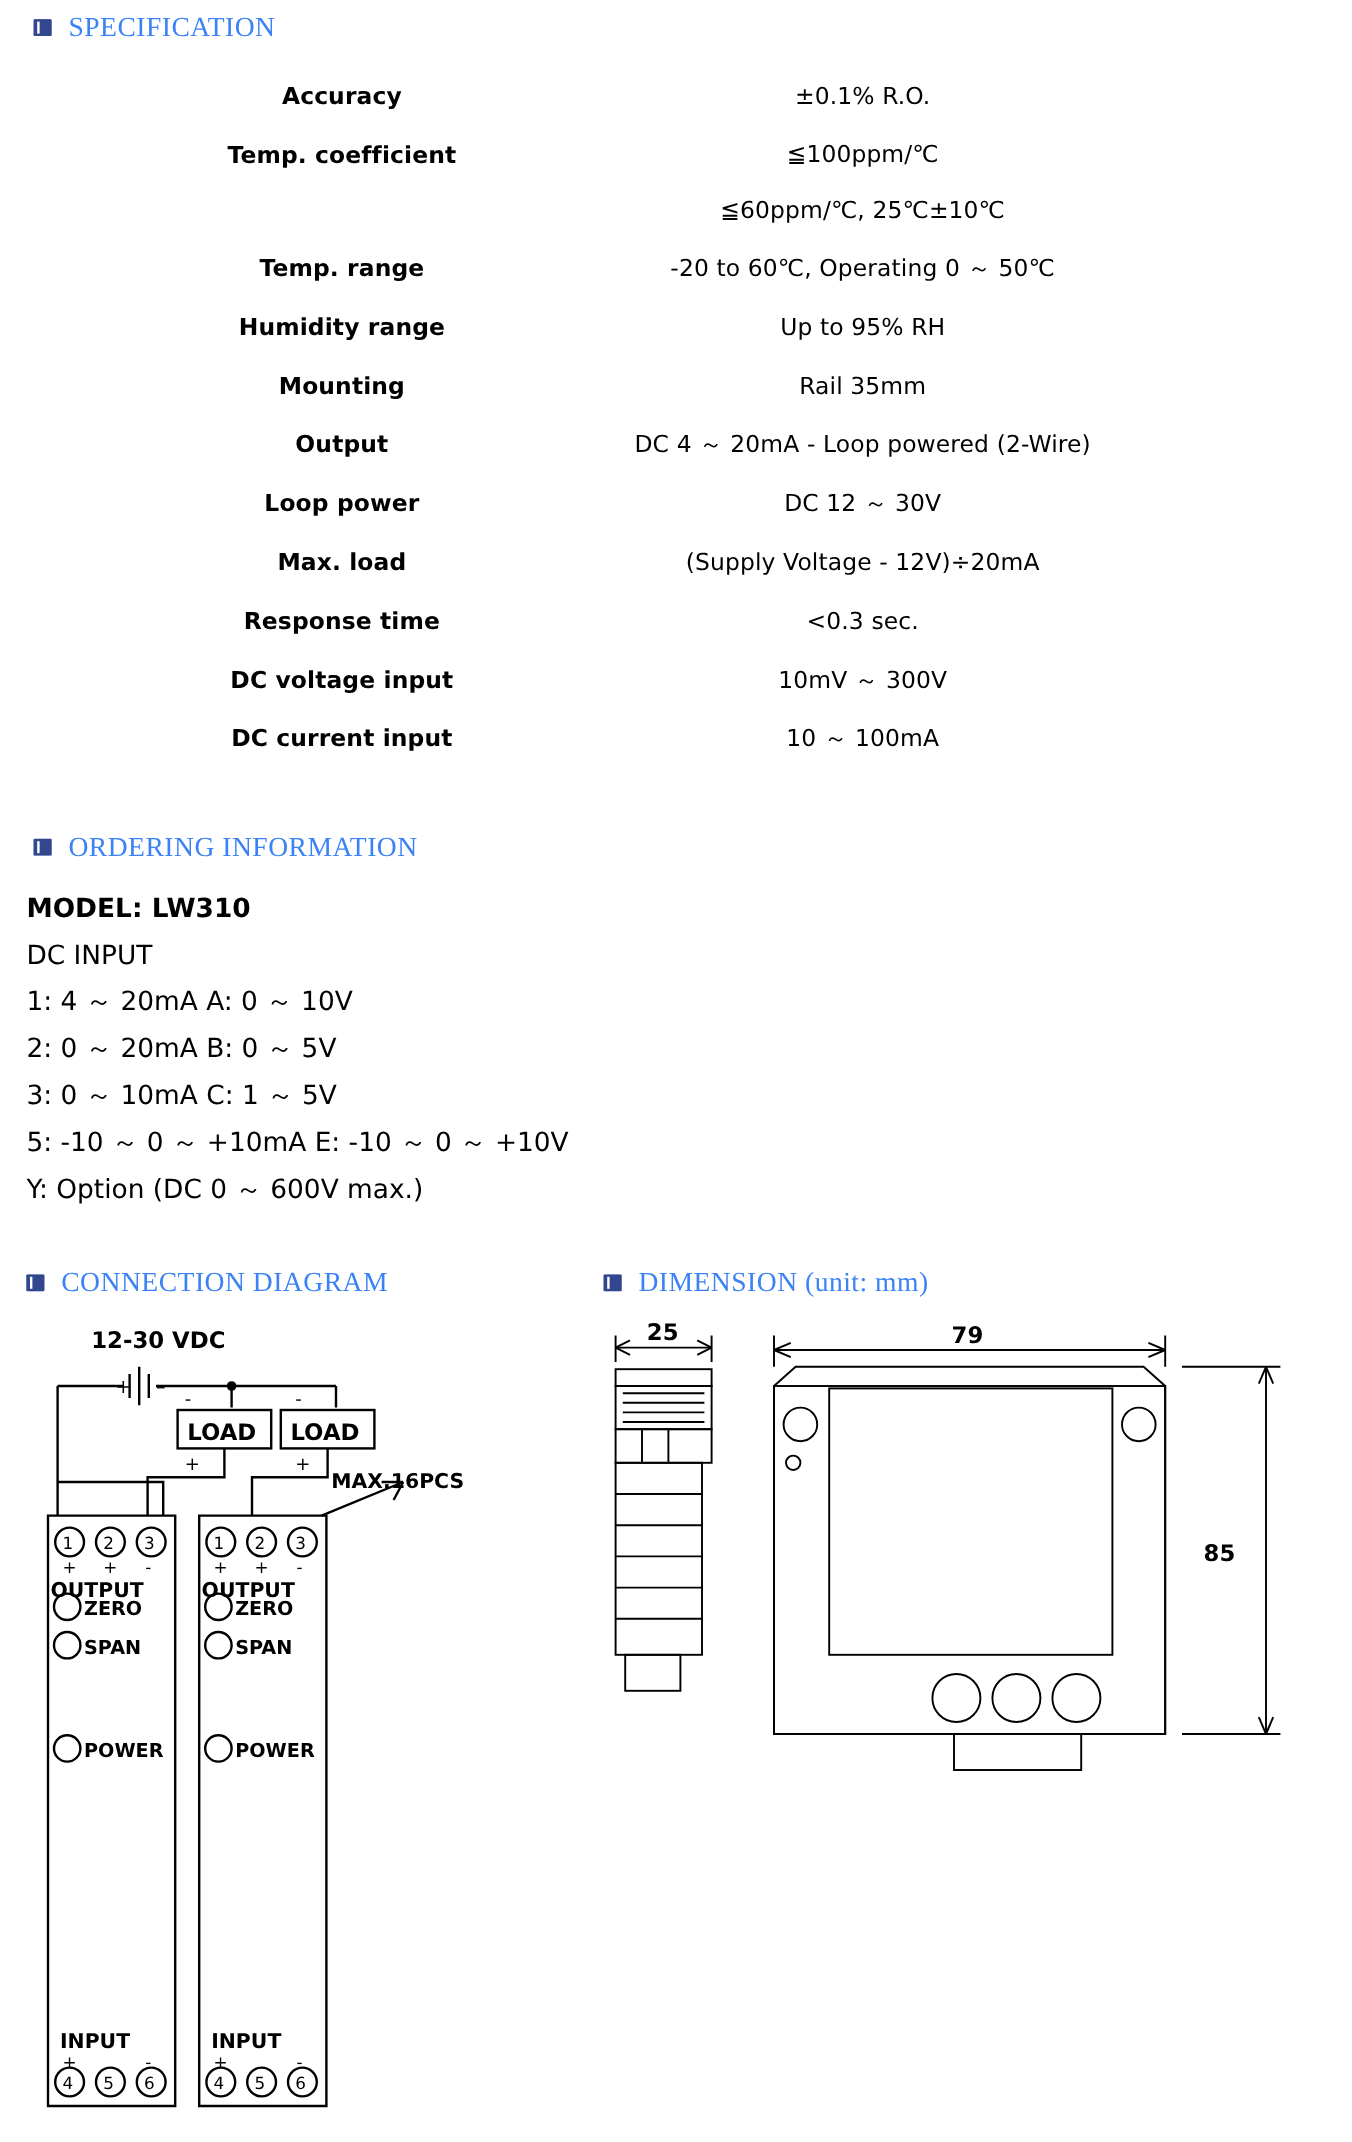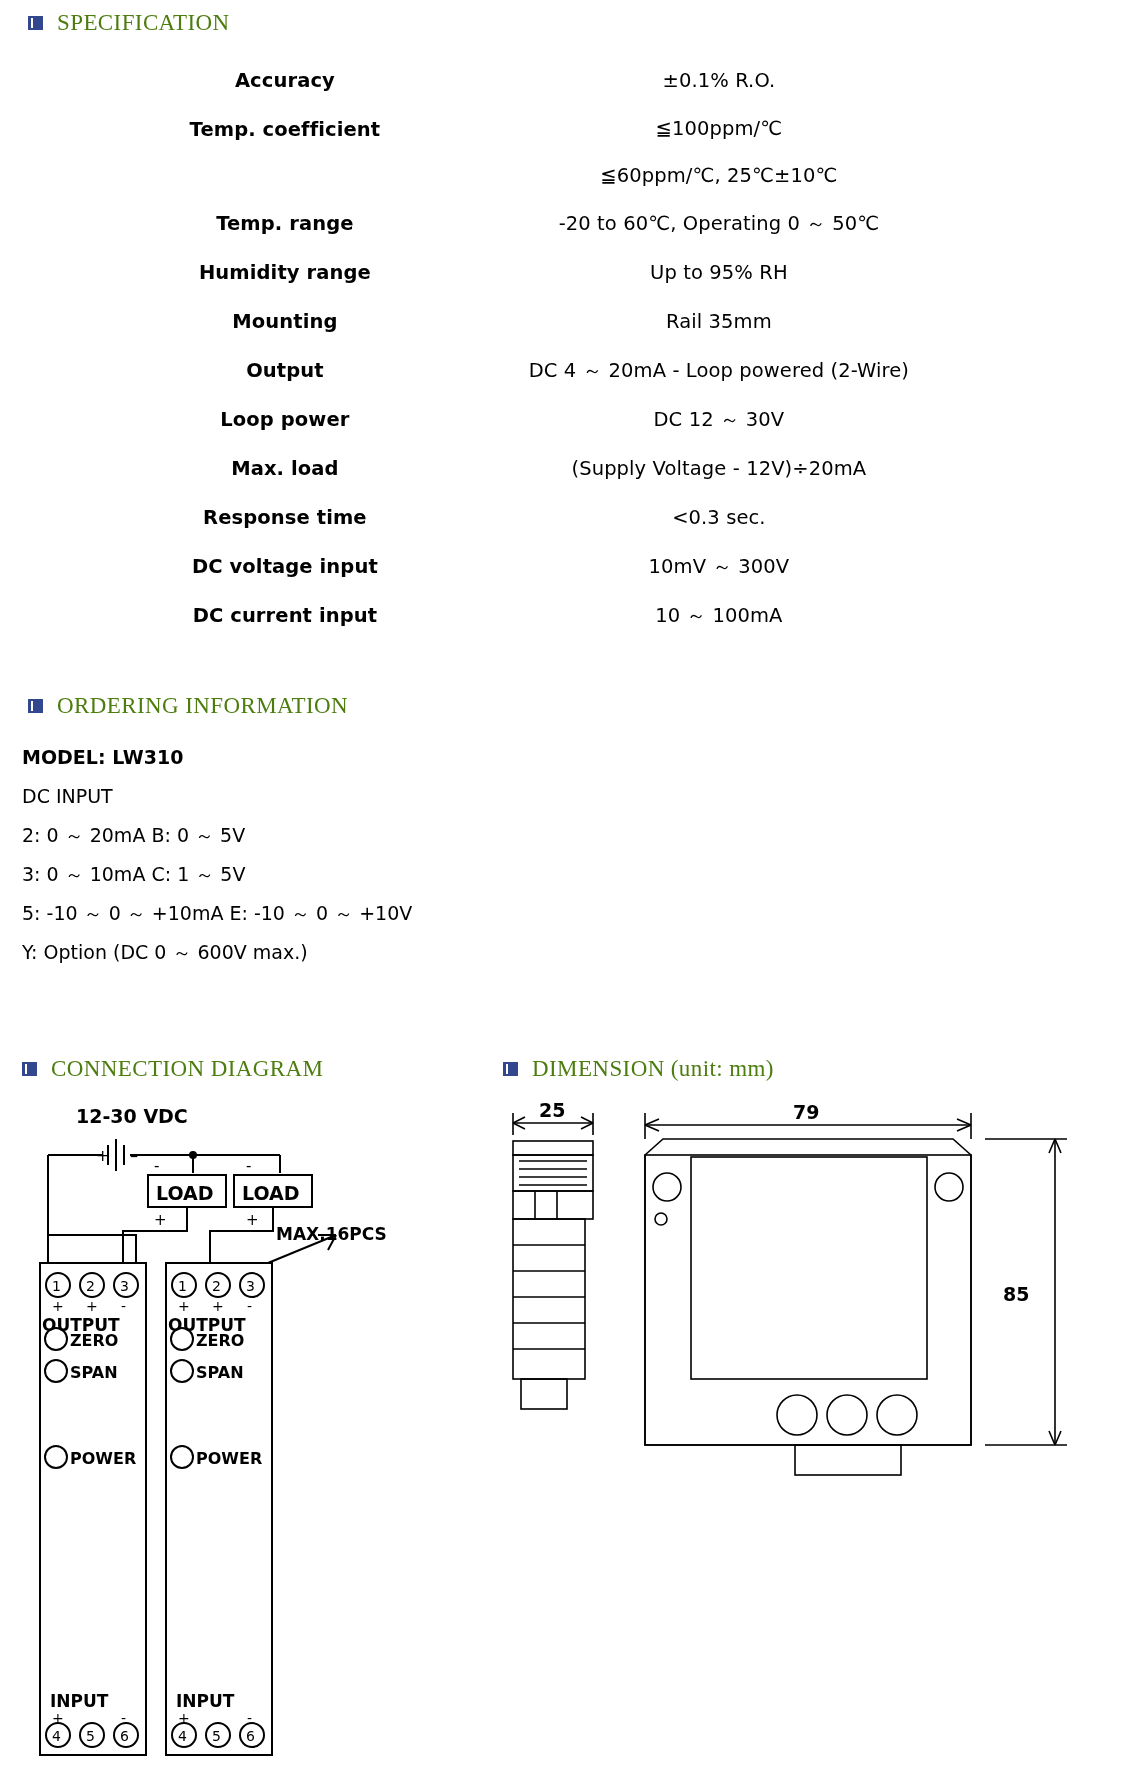--- a/index.html
+++ b/index.html
@@ -41,21 +41,21 @@
     position: absolute;
     left: 3px;
     top: 2px;
     width: 2px;
     height: 10px;
     background: #ffffff;
   }
   .head-text {
     font-family: "Liberation Serif", serif;
     font-size: 23px;
-    color: #4d7c0f;
+    color: #3b82f6;
     letter-spacing: 0.4px;
   }
   .head-text .unit {
     font-size: 23px;
   }
 
   
   #spec-head {
     position: absolute;
     left: 28px;
@@ -98,21 +98,21 @@
     left: 28px;
     top: 693px;
   }
   .ordering-list {
     position: absolute;
     left: 22px;
     top: 738px;
     width: 600px;
   }
   .ordering-list .line {
-    font-size: 19px;
+    font-size: 22px;
     line-height: 39px;
     white-space: nowrap;
   }
   .ordering-list .line.bold {
     font-weight: bold;
   }
 
   
   #connection-head {
     position: absolute;
@@ -205,20 +205,21 @@
   </table>
 
   <div class="section-head" id="ordering-head">
     <span class="head-icon"></span>
     <span class="head-text">ORDERING INFORMATION</span>
   </div>
 
   <div class="ordering-list">
     <div class="line bold">MODEL: LW310</div>
     <div class="line">DC INPUT</div>
+    <div class="line">1: 4 ～ 20mA A: 0 ～ 10V</div>
     <div class="line">2: 0 ～ 20mA B: 0 ～ 5V</div>
     <div class="line">3: 0 ～ 10mA C: 1 ～ 5V</div>
     <div class="line">5: -10 ～ 0 ～ +10mA E: -10 ～ 0 ～ +10V</div>
     <div class="line">Y: Option (DC 0 ～ 600V max.)</div>
   </div>
 
   <div class="section-head" id="connection-head">
     <span class="head-icon"></span>
     <span class="head-text">CONNECTION DIAGRAM</span>
   </div>

